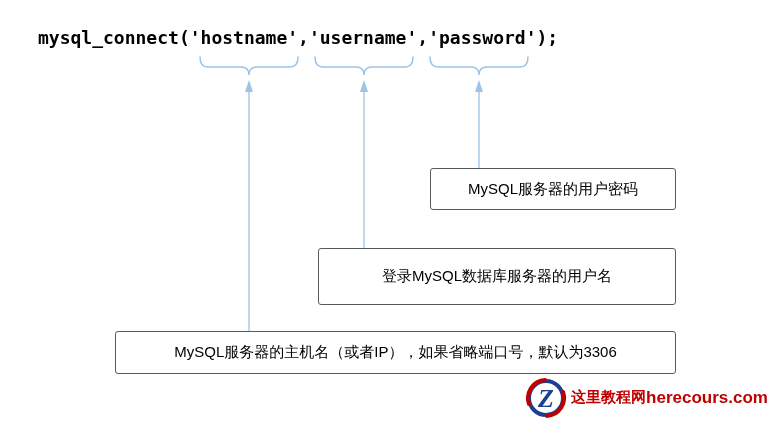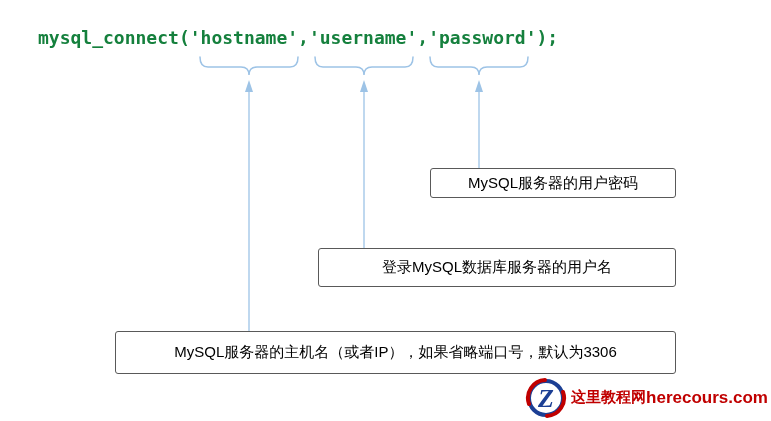--- a/index.html
+++ b/index.html
@@ -15,21 +15,21 @@
     background: #ffffff;
     overflow: hidden;
   }
   .code {
     position: absolute;
     left: 38px;
     top: 27px;
     font-family: "DejaVu Sans Mono", "Liberation Mono", monospace;
     font-weight: bold;
     font-size: 18px;
-    color: #15803d;
+    color: #000000;
     white-space: pre;
   }
   .overlay {
     position: absolute;
     left: 0;
     top: 0;
     pointer-events: none;
   }
   .label-box {
     position: absolute;
@@ -38,22 +38,22 @@
     border-radius: 3px;
     display: flex;
     align-items: center;
     justify-content: center;
     font-size: 15px;
     color: #000000;
     box-sizing: border-box;
     text-align: center;
     padding: 0 6px;
   }
-  .box-password { left: 430px; top: 168px; width: 246px; height: 30px; }
-  .box-username { left: 318px; top: 248px; width: 358px; height: 39px; }
+  .box-password { left: 430px; top: 168px; width: 246px; height: 42px; }
+  .box-username { left: 318px; top: 248px; width: 358px; height: 57px; }
   .box-hostname { left: 115px; top: 331px; width: 561px; height: 43px; justify-content: center; }
   .logo {
     position: absolute;
     right: 3px;
     bottom: 2px;
     display: flex;
     align-items: center;
     gap: 4px;
   }
   .logo-text-block {

